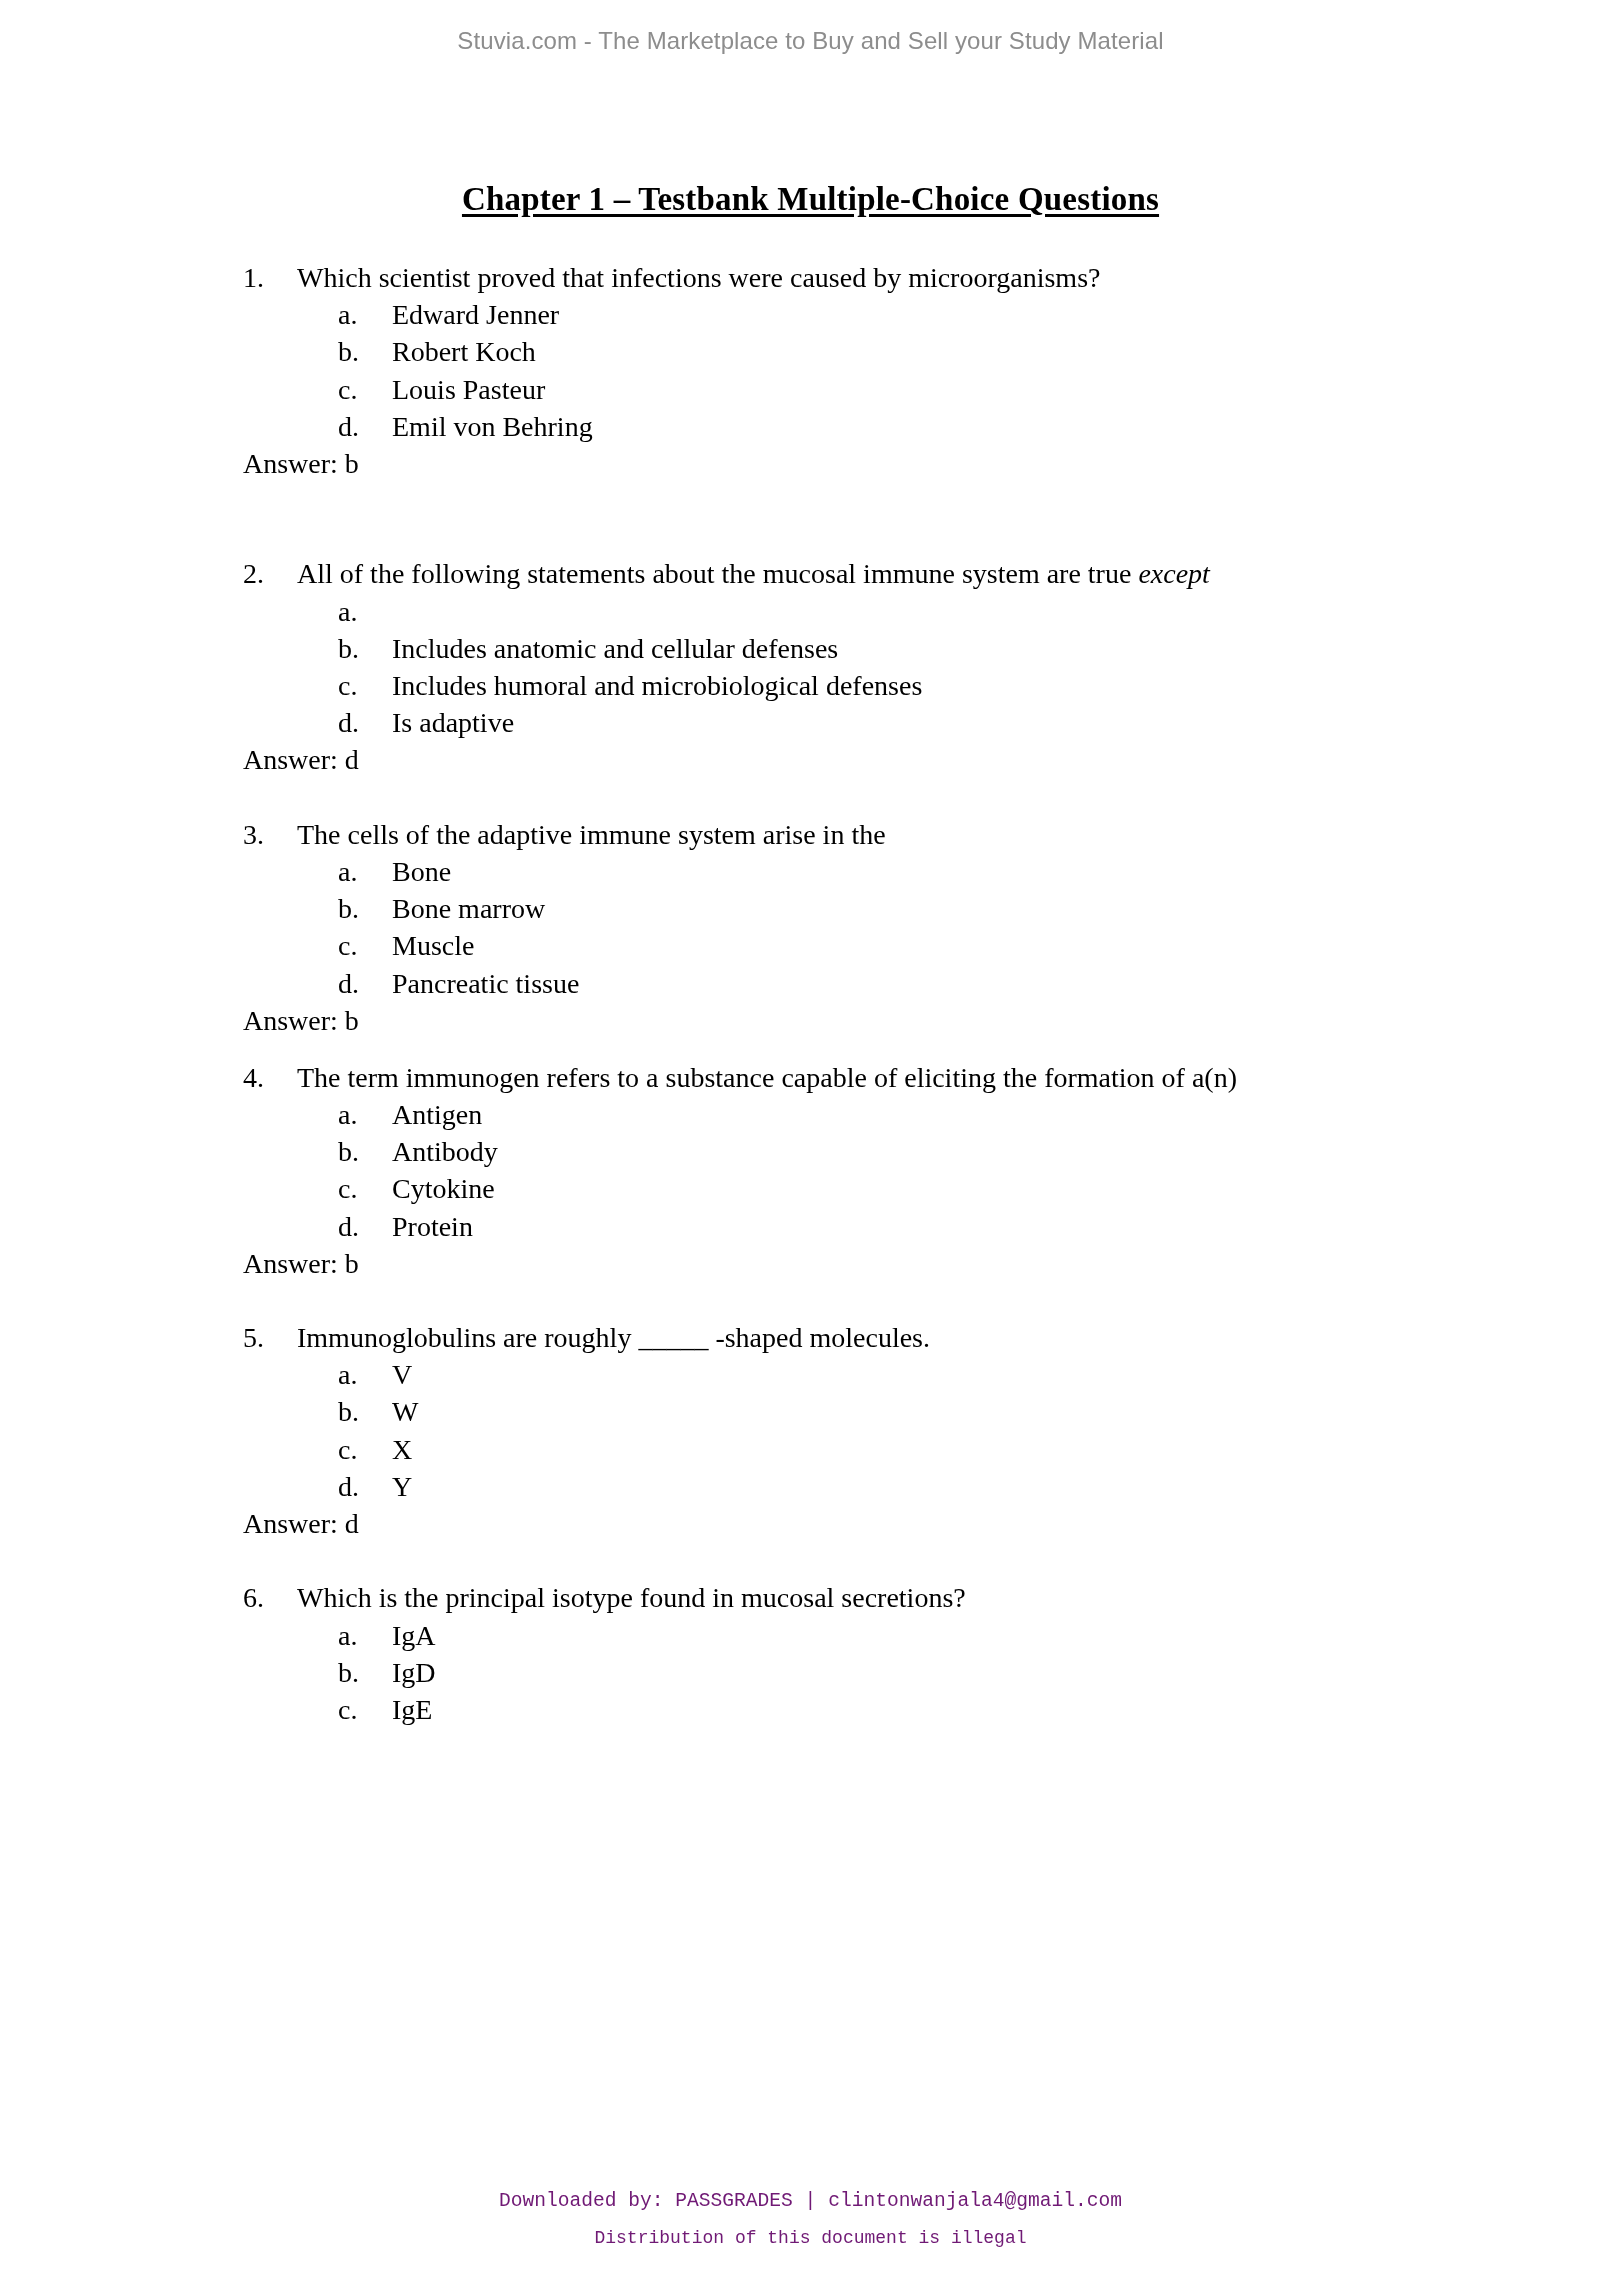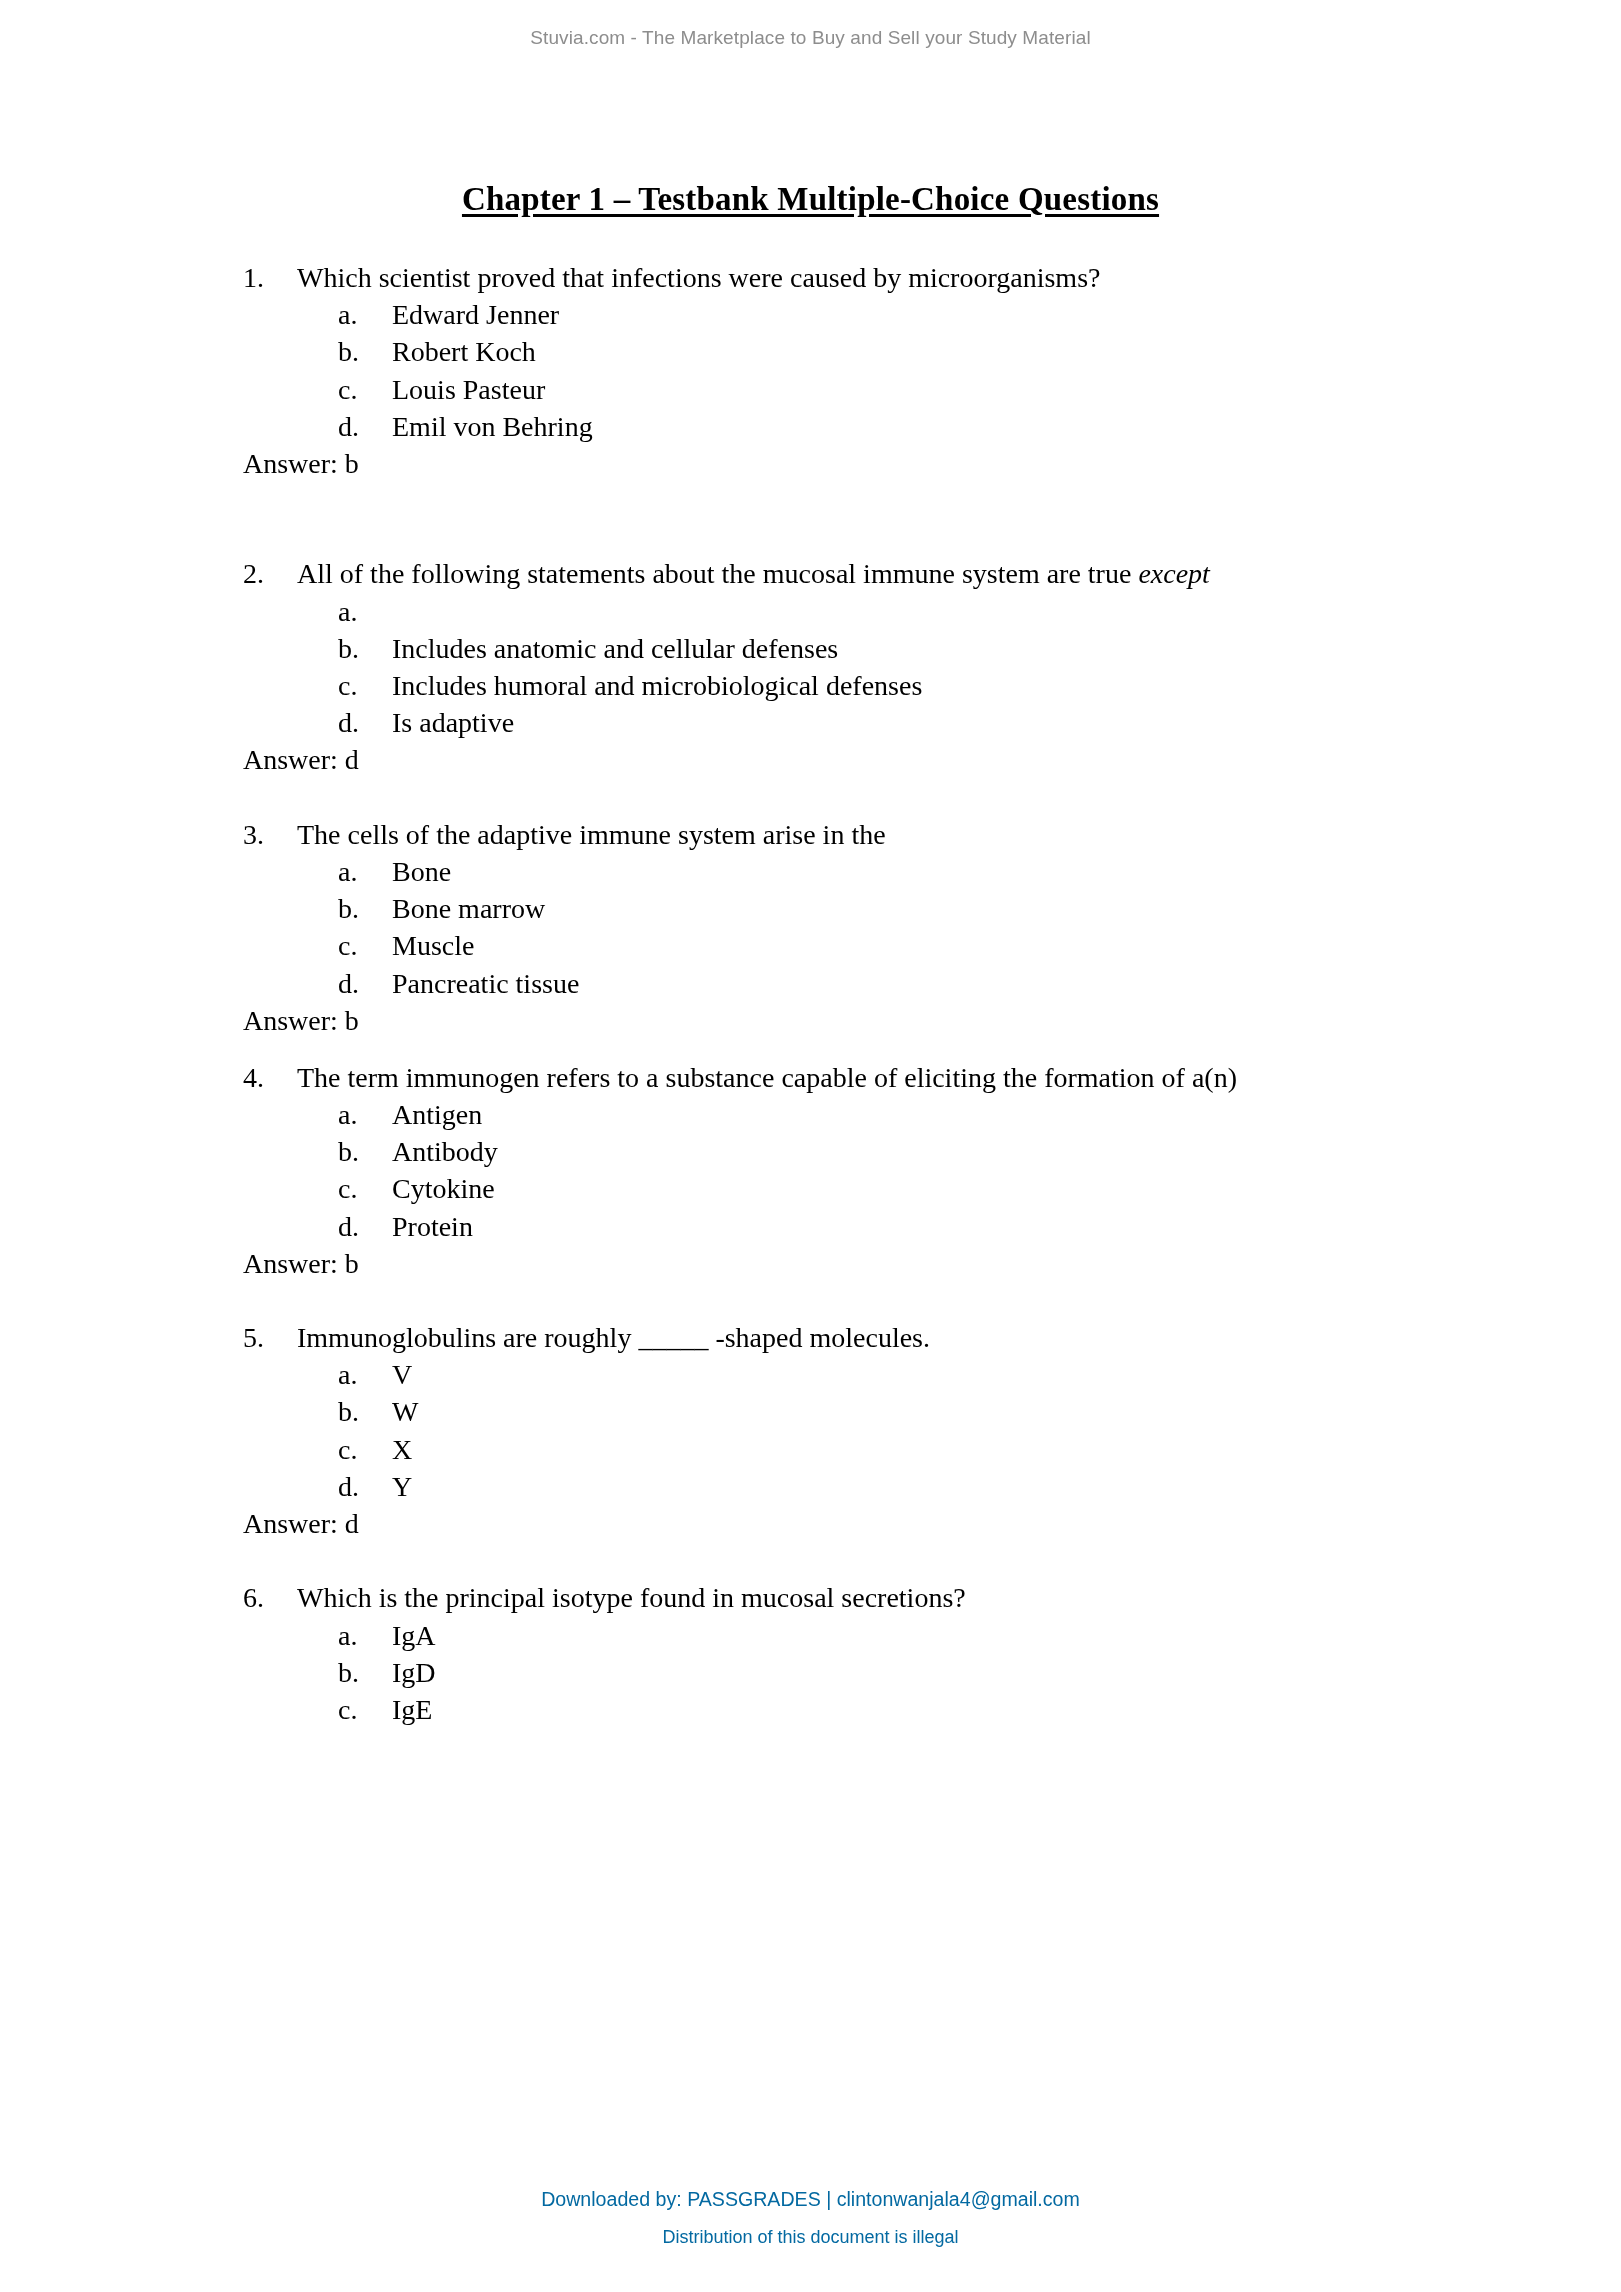--- a/index.html
+++ b/index.html
@@ -22,21 +22,21 @@
   }
 
   
   .site-header {
     position: absolute;
     top: 27.4px;
     left: 0;
     width: 100%;
     text-align: center;
     font-family: "Liberation Sans", "DejaVu Sans", sans-serif;
-    font-size: 19px;
+    font-size: 24px;
     color: #8d8d8d;
     letter-spacing: 0.1px;
     white-space: nowrap;
   }
 
   
   .doc {
     position: absolute;
     top: 181px;
     left: 0;
@@ -112,22 +112,22 @@
   .gap-md { height: 37px; }
   .gap-sm { height: 19.6px; }
 
   
   .site-footer {
     position: absolute;
     left: 0;
     bottom: 45px;
     width: 100%;
     text-align: center;
-    font-family: Liberation Sans, sans-serif;
-    color: #0369a1;
+    font-family: Liberation Mono, monospace;
+    color: #701a75;
   }
   .footer-line1 {
     font-size: 19.6px;
     margin-bottom: 15.7px;
     white-space: nowrap;
   }
   .footer-line2 {
     font-size: 18px;
     white-space: nowrap;
   }

